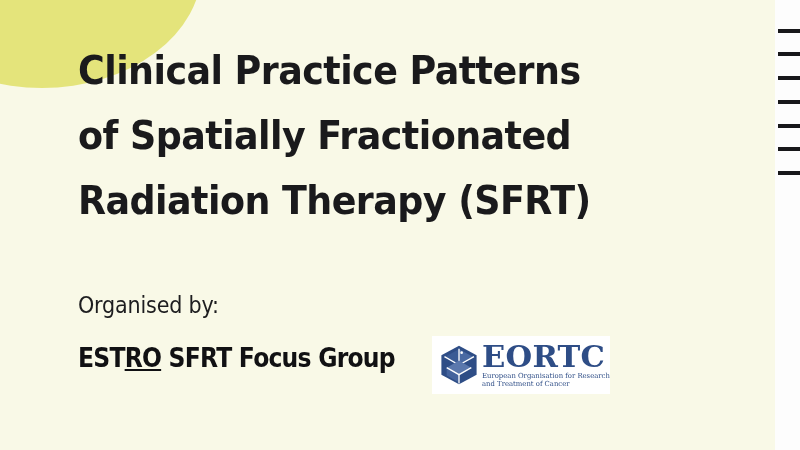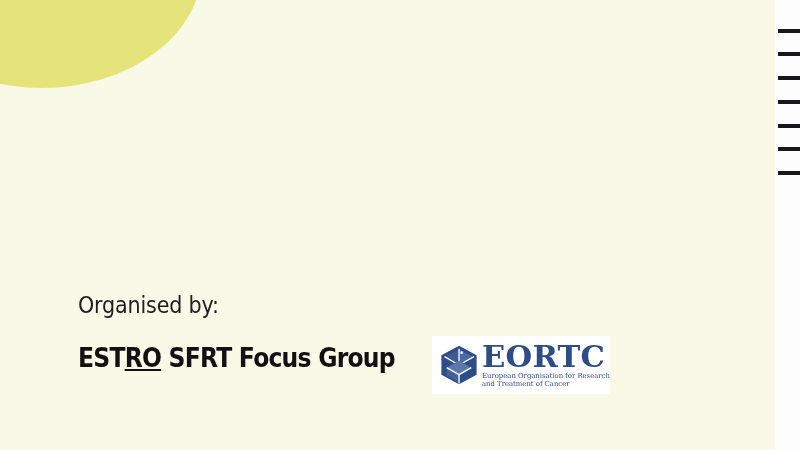--- a/index.html
+++ b/index.html
@@ -164,20 +164,25 @@
   <div id="right-rules">
       <div class="rule-line" style="top: 29px; background: rgb(24, 24, 26);"></div>
       <div class="rule-line" style="top: 52px; background: rgb(24, 24, 26);"></div>
       <div class="rule-line" style="top: 76px; background: rgb(24, 24, 26);"></div>
       <div class="rule-line" style="top: 100px; background: rgb(24, 24, 26);"></div>
       <div class="rule-line" style="top: 124px; background: rgb(24, 24, 26);"></div>
       <div class="rule-line" style="top: 147px; background: rgb(24, 24, 26);"></div>
       <div class="rule-line" style="top: 171px; background: rgb(24, 24, 26);"></div>
     </div>
 
+  <div id="title-block">
+    <div class="title-line">Clinical Practice Patterns</div>
+    <div class="title-line">of Spatially Fractionated</div>
+    <div class="title-line">Radiation Therapy (SFRT)</div>
+  </div>
 
   <div id="organised-label">Organised by:</div>
 
   <div id="estro-lockup">
     <span>EST</span><span class="ro-underline">RO</span><span> SFRT Focus Group</span>
   </div>
 
   <div id="eortc-logo">
     <svg id="eortc-mark" viewBox="0 0 100 100" xmlns="http://www.w3.org/2000/svg">
 

